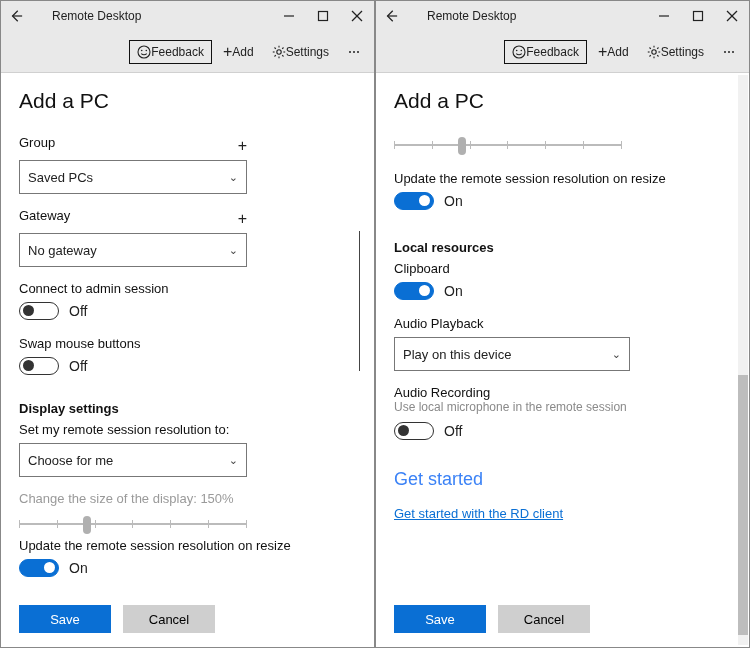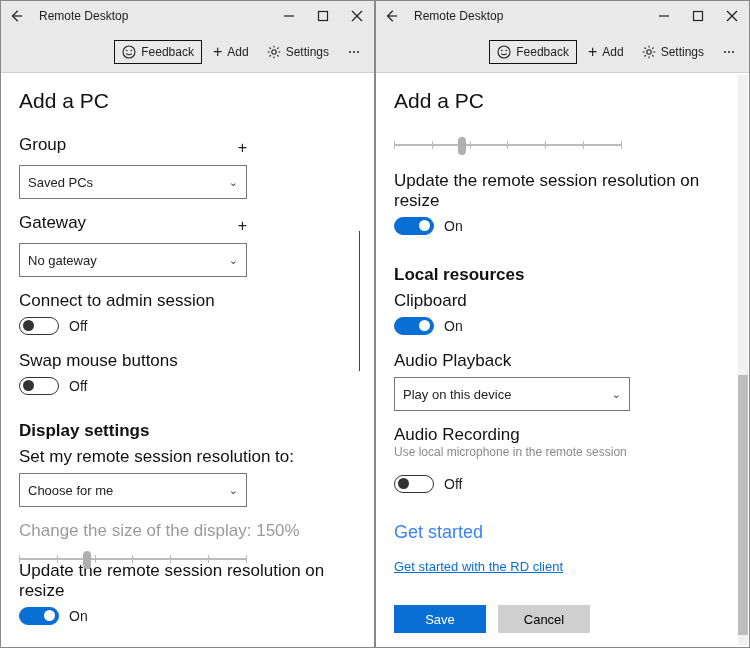--- a/index.html
+++ b/index.html
@@ -1,30 +1,30 @@
 <!DOCTYPE html>
 <html><head>
 <meta charset="utf-8">
 <style>
   * { box-sizing: border-box; margin: 0; padding: 0; font-family: "Segoe UI", Arial, sans-serif; }
   body { background: #fff; width: 750px; height: 648px; overflow: hidden; display: flex; }
   .window { width: 375px; height: 648px; border: 1px solid #888; display: flex; flex-direction: column; position: relative; background: #fff; }
   .titlebar { height: 30px; display: flex; align-items: center; background: #e9e9e9; }
-  .tb-left { display: flex; align-items: center; padding-left: 8px; gap: 10px; }
+  .tb-left { display: flex; align-items: center; padding-left: 8px; gap: 23px; }
   .tb-title { font-size: 12px; color: #222; padding-left: 6px; }
   .tb-spacer { flex: 1; }
   .sysbtn { width: 34px; height: 30px; display: flex; align-items: center; justify-content: center; }
   .cmdbar { height: 42px; background: #e9e9e9; display: flex; align-items: center; justify-content: flex-end; gap: 4px; padding-right: 6px; border-bottom: 1px solid #d0d0d0; }
-  .cmdbtn { display: flex; align-items: center; gap: 5px; padding: 4px 7px; font-size: 12px; color: #222; text-align: center; }
+  .cmdbtn { display: flex; align-items: center; padding: 4px 7px; font-size: 12px; color: #222; text-align: center; }
   .cmdbtn.boxed { border: 1.3px solid #111; }
   .content { flex: 1; overflow: hidden; padding: 16px 18px 0 18px; display: flex; flex-direction: column; }
   .h1 { font-size: 21px; font-weight: 400; color: #111; margin-bottom: 22px; }
-  .label { font-size: 17px; color: #111; margin-bottom: 6px; }
+  .label { font-size: 13px; color: #111; margin-bottom: 6px; }
   .label.bold { font-weight: 600; }
-  .label.sub { color: #8a8a8a; font-size: 12px; margin-top: -2px; margin-bottom: 16px; }
+  .label.sub { color: #8a8a8a; font-size: 12px; margin-top: -2px; margin-bottom: 8px; }
   .row-label { display: flex; align-items: center; justify-content: space-between; margin-bottom: 4px; }
   .select { width: 228px; height: 16px; border: 1px solid #777; display: flex; align-items: center; justify-content: space-between; padding: 16px 8px; font-size: 13px; color: #222; background: #fff; margin-bottom: 14px; }
   .select .chev { font-size: 11px; color: #444; }
   .toggle-row { display: flex; align-items: center; gap: 10px; margin-bottom: 16px; }
   .toggle { width: 40px; height: 18px; border-radius: 10px; border: 1.5px solid #333; position: relative; background: #fff; flex-shrink: 0; }
   .toggle .knob { width: 11px; height: 11px; border-radius: 50%; background: #333; position: absolute; top: 2px; left: 3px; }
   .toggle.on { background: #0a6fd4; border-color: #0a6fd4; }
   .toggle.on .knob { background: #fff; left: auto; right: 3px; }
   .tval { font-size: 14px; color: #222; }
   .slider-track { position: relative; height: 24px; width: 228px; margin-bottom: 14px; }

